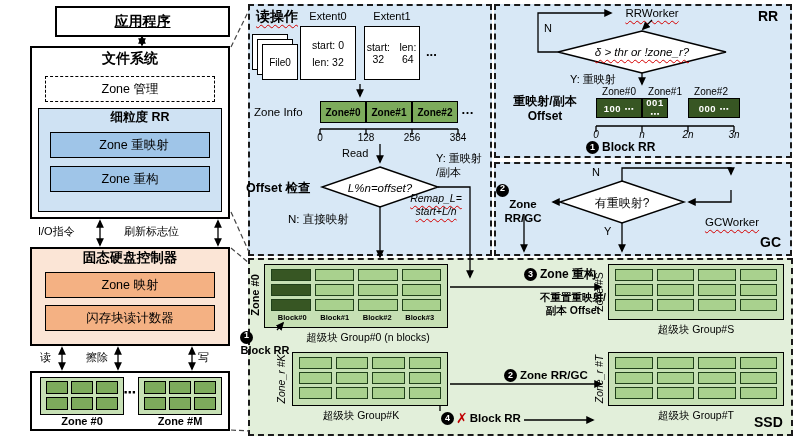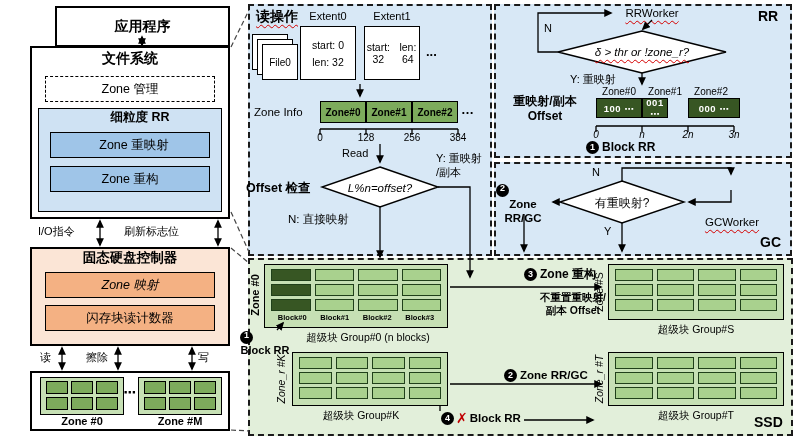--- a/index.html
+++ b/index.html
@@ -34,36 +34,36 @@
          display:flex;align-items:center;justify-content:center;}
   svg.overlay{position:absolute;left:0;top:0;pointer-events:none;}
   .twoline span{display:block;}
   .cross{color:#c00000;font-weight:bold;font-size:14px;line-height:1;}
 </style>
 </head>
 <body>
 
 <div class="canvas">
 
-  <div class="box b" style="left:55px;top:6px;width:175px;height:41px;font-size:14px;">应用程序</div>
+  <div class="box b" style="left:55px;top:6px;width:175px;height:31px;font-size:14px;text-decoration:underline;">应用程序</div>
 
   <div class="box" style="left:30px;top:46px;width:200px;height:173px;"></div>
   <div class="lbl b c" style="left:30px;top:50px;width:200px;font-size:14px;">文件系统</div>
   <div class="box bthin dashed" style="left:45px;top:76px;width:170px;height:26px;font-size:12.5px;">Zone 管理</div>
   <div class="abs" style="left:38px;top:108px;width:184px;height:104px;background:#cfe2f3;border:1px solid #000;box-sizing:border-box;"></div>
   <div class="lbl b c" style="left:38px;top:110px;width:204px;font-size:12.5px;">细粒度 RR</div>
   <div class="box bthin" style="left:50px;top:132px;width:160px;height:26px;background:#9fc5e8;font-size:12.5px;padding-left:8px;">Zone 重映射</div>
   <div class="box bthin" style="left:50px;top:166px;width:160px;height:26px;background:#9fc5e8;font-size:12.5px;">Zone 重构</div>
 
   <div class="lbl" style="left:38px;top:225px;font-size:11px;">I/O指令</div>
   <div class="lbl" style="left:124px;top:225px;font-size:11px;">刷新标志位</div>
 
   <div class="box" style="left:30px;top:247px;width:200px;height:99px;background:#fbe5d6;"></div>
   <div class="lbl b c" style="left:30px;top:250px;width:200px;font-size:13.5px;">固态硬盘控制器</div>
-  <div class="box bthin" style="left:45px;top:272px;width:170px;height:26px;background:#f4b183;font-size:12.5px;font-style:italic;">Zone 映射</div>
+  <div class="box bthin" style="left:45px;top:272px;width:170px;height:26px;background:#f4b183;font-size:12.5px;">Zone 映射</div>
   <div class="box bthin" style="left:45px;top:305px;width:170px;height:26px;background:#f4b183;font-size:12.5px;">闪存块读计数器</div>
 
   <div class="lbl" style="left:40px;top:351px;font-size:11px;">读</div>
   <div class="lbl" style="left:86px;top:351px;font-size:11px;">擦除</div>
   <div class="lbl" style="left:198px;top:351px;font-size:11px;">写</div>
 
   <div class="box" style="left:30px;top:371px;width:200px;height:60px;"></div>
   <div class="sb small" style="left:40px;top:377px;width:84px;height:38px;">
       <div class="cells">
         <i></i>
@@ -316,20 +316,24 @@
     </g>
   </svg>
 
   <div class="lbl c i" style="left:324px;top:181px;width:112px;font-size:11.5px;">L%n=offset?</div>
   <div class="lbl b" style="left:246px;top:181px;font-size:12.5px;">Offset 检查</div>
   <div class="lbl" style="left:288px;top:212px;font-size:11.5px;">N: 直接映射</div>
   <div class="lbl twoline" style="left:436px;top:152px;font-size:11px;">
     <span>Y: 重映射</span>
     <span>/副本</span>
   </div>
+  <div class="lbl c i twoline" style="left:404px;top:192px;width:64px;font-size:10.5px;">
+    <span class="wavy">Remap_L=</span>
+    <span class="wavy">start+L/n</span>
+  </div>
   <div class="lbl c i wavy" style="left:560px;top:45px;width:164px;font-size:11.5px;">δ &gt; thr or !zone_r?</div>
   <div class="lbl c" style="left:562px;top:196px;width:120px;font-size:12px;">有重映射?</div>
   <div class="lbl flexrow" style="left:438px;top:411px;background:#e2efda;padding:0 3px;gap:2px;">
     <span class="num">4</span>
     <span class="cross">✗</span>
     <span class="b" style="font-size:11.5px;">Block RR</span>
   </div>
 
 </div>
 

